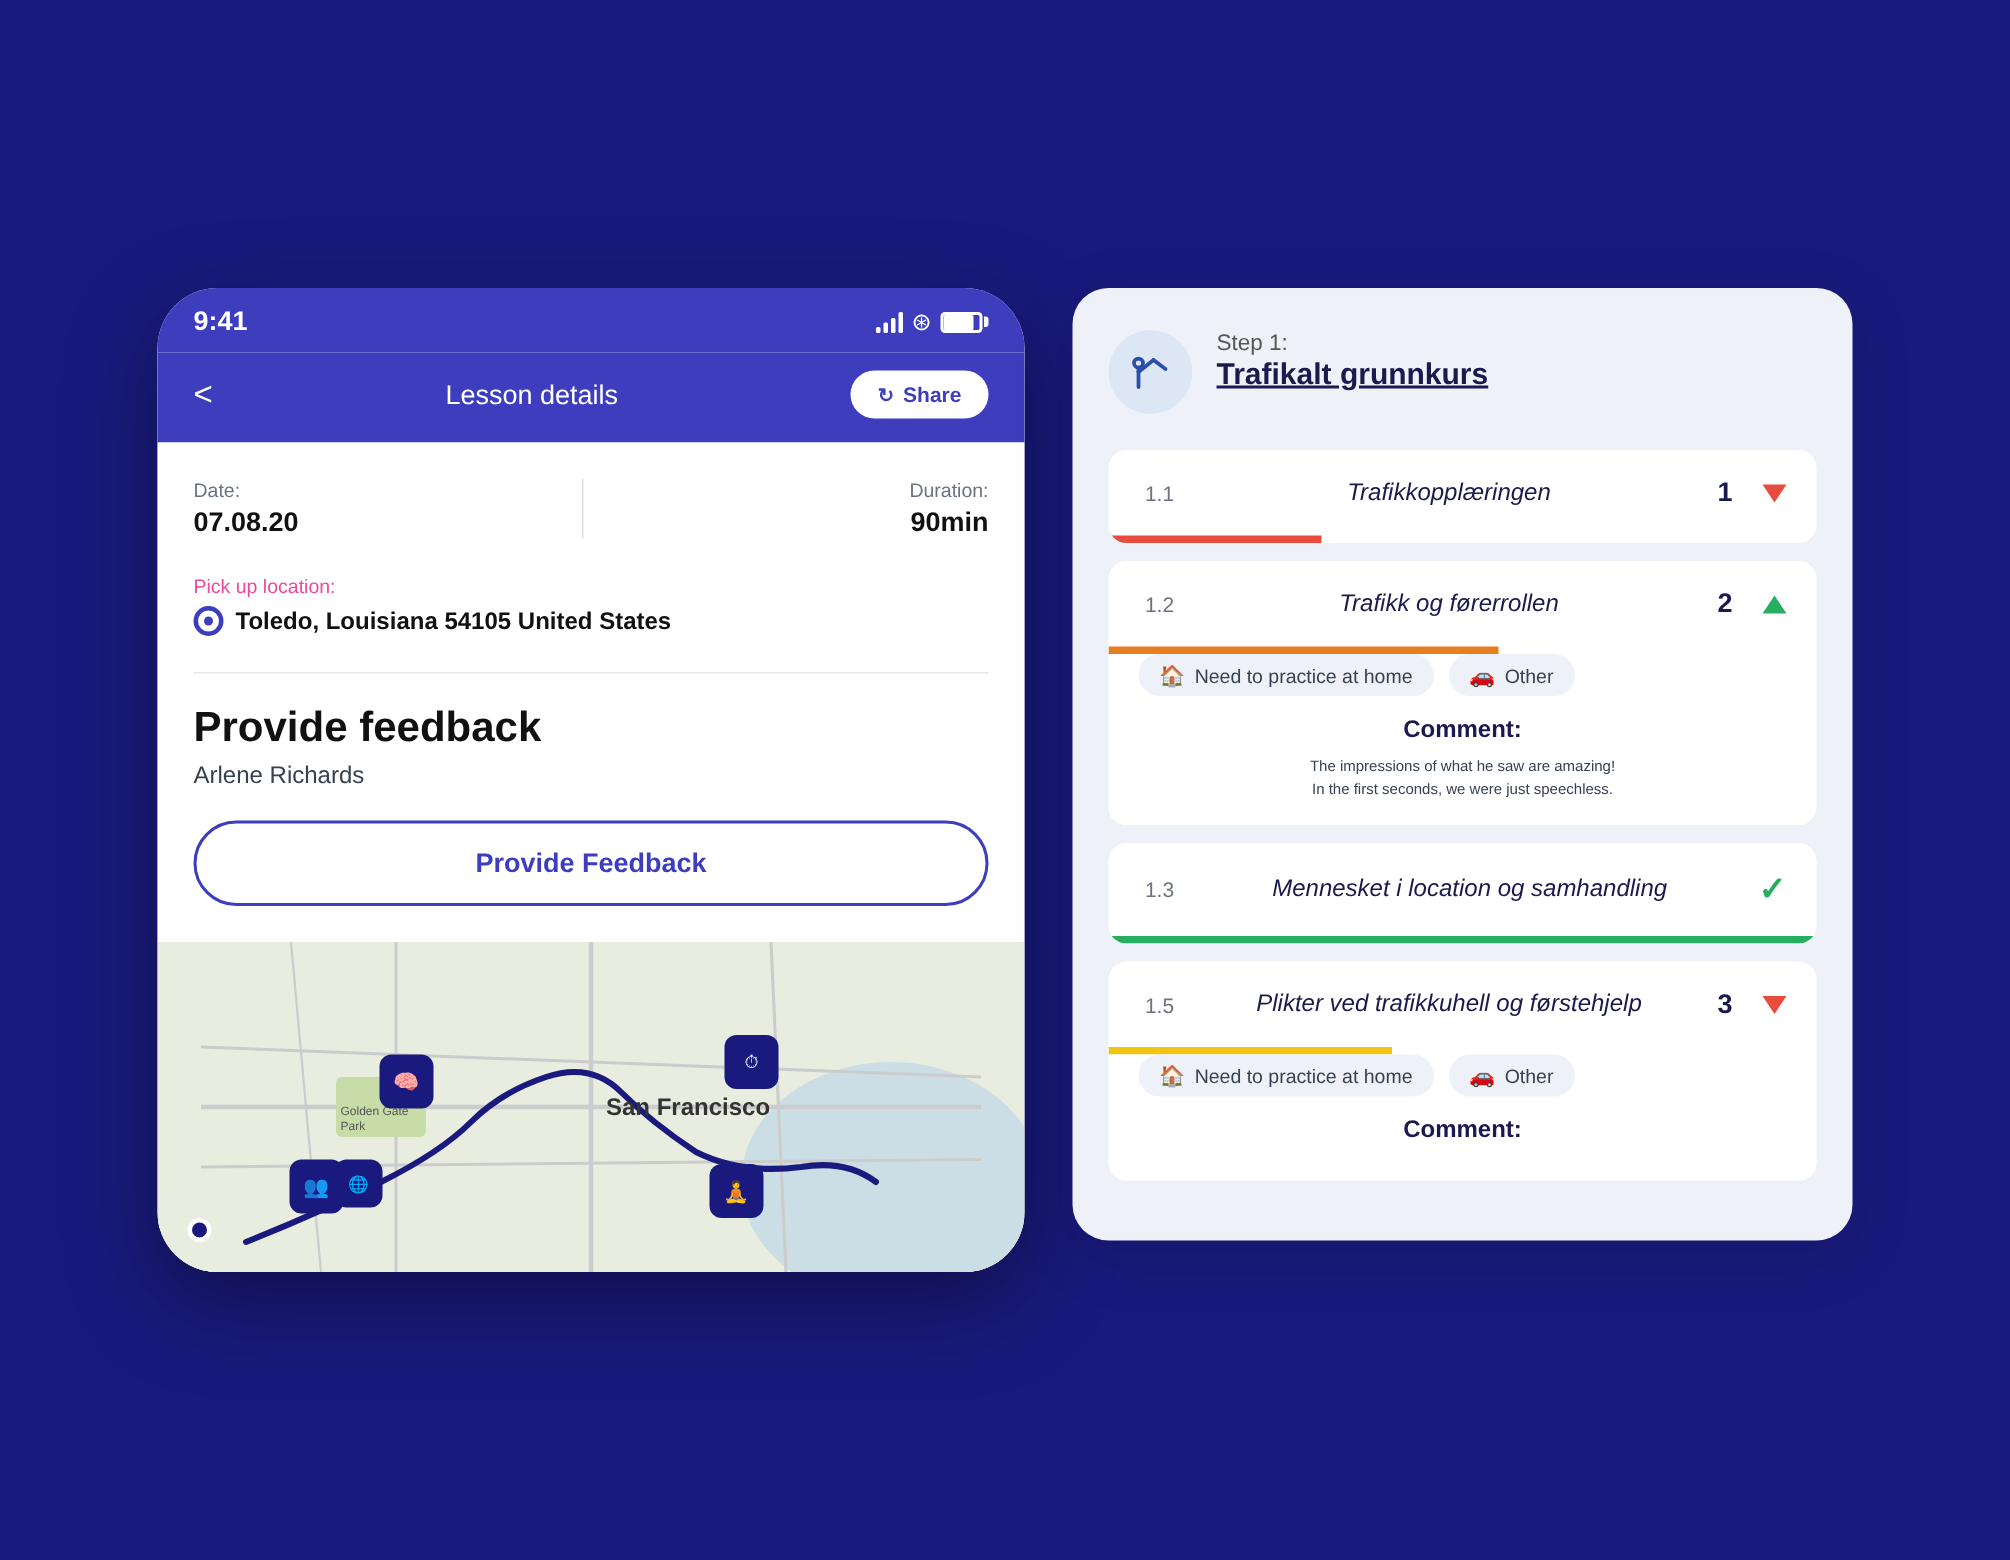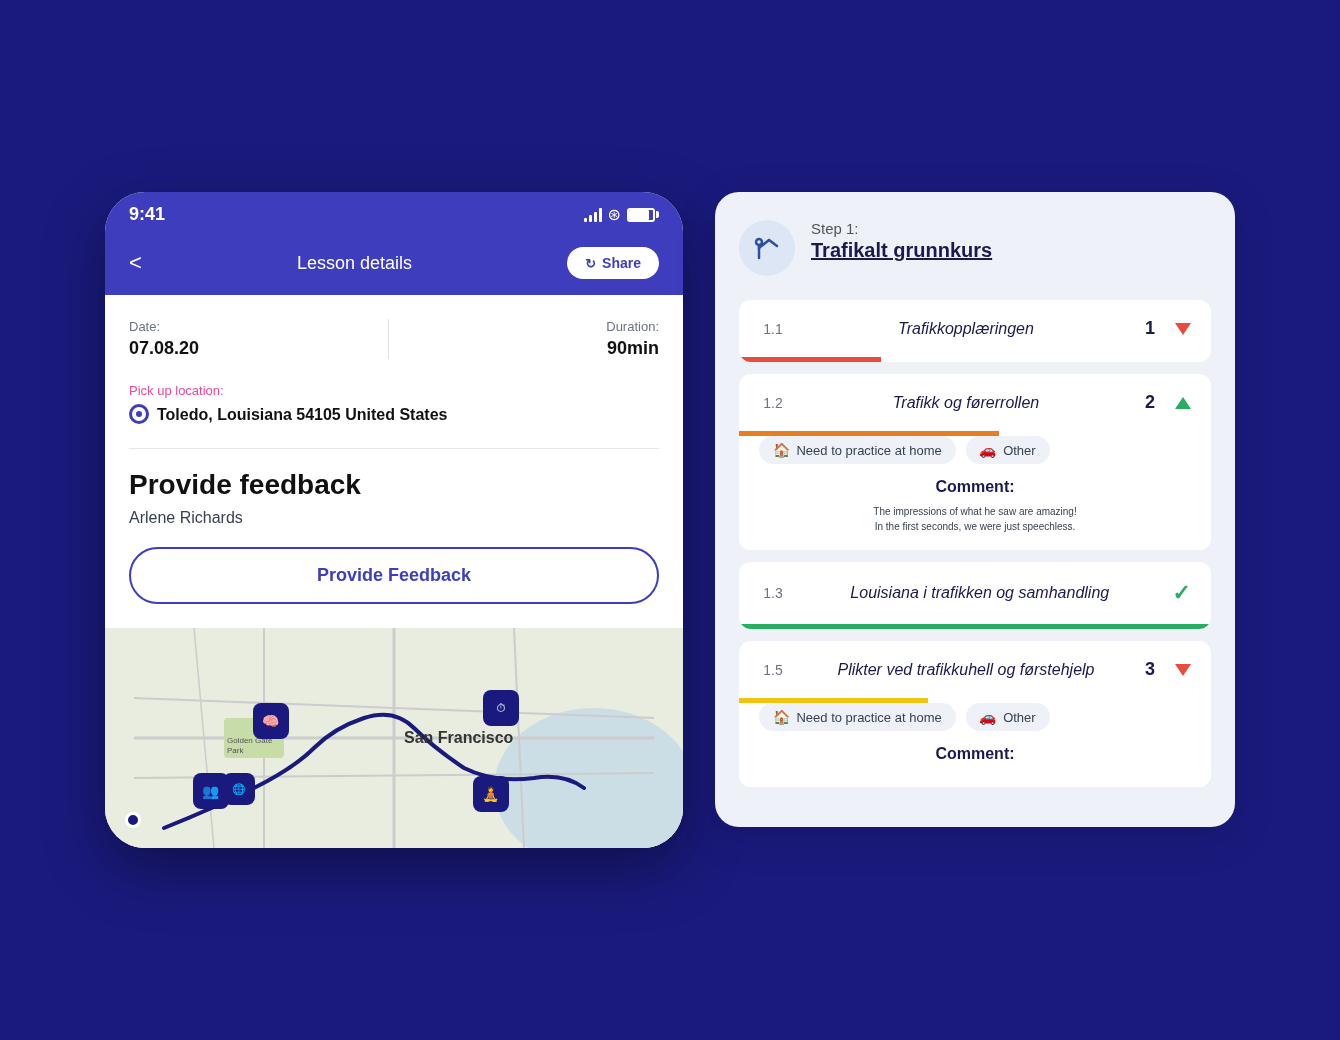--- a/index.html
+++ b/index.html
@@ -580,21 +580,21 @@
           </div>
         </div>
         <div class="comment-label">Comment:</div>
         <div class="comment-text">The impressions of what he saw are amazing!<br>In the first seconds, we were just speechless.</div>
       </div>
     </div>
 
     <div class="lesson-card">
       <div class="lesson-row">
         <span class="lesson-num">1.3</span>
-        <span class="lesson-title">Louisiana i trafikken og samhandling</span>
+        <span class="lesson-title">Mennesket i location og samhandling</span>
         <span class="check-mark">✓</span>
       </div>
       <div class="progress-green"></div>
     </div>
 
     <div class="lesson-card">
       <div class="lesson-row">
         <span class="lesson-num">1.5</span>
         <span class="lesson-title">Plikter ved trafikkuhell og førstehjelp</span>
         <span class="lesson-score">3</span>

